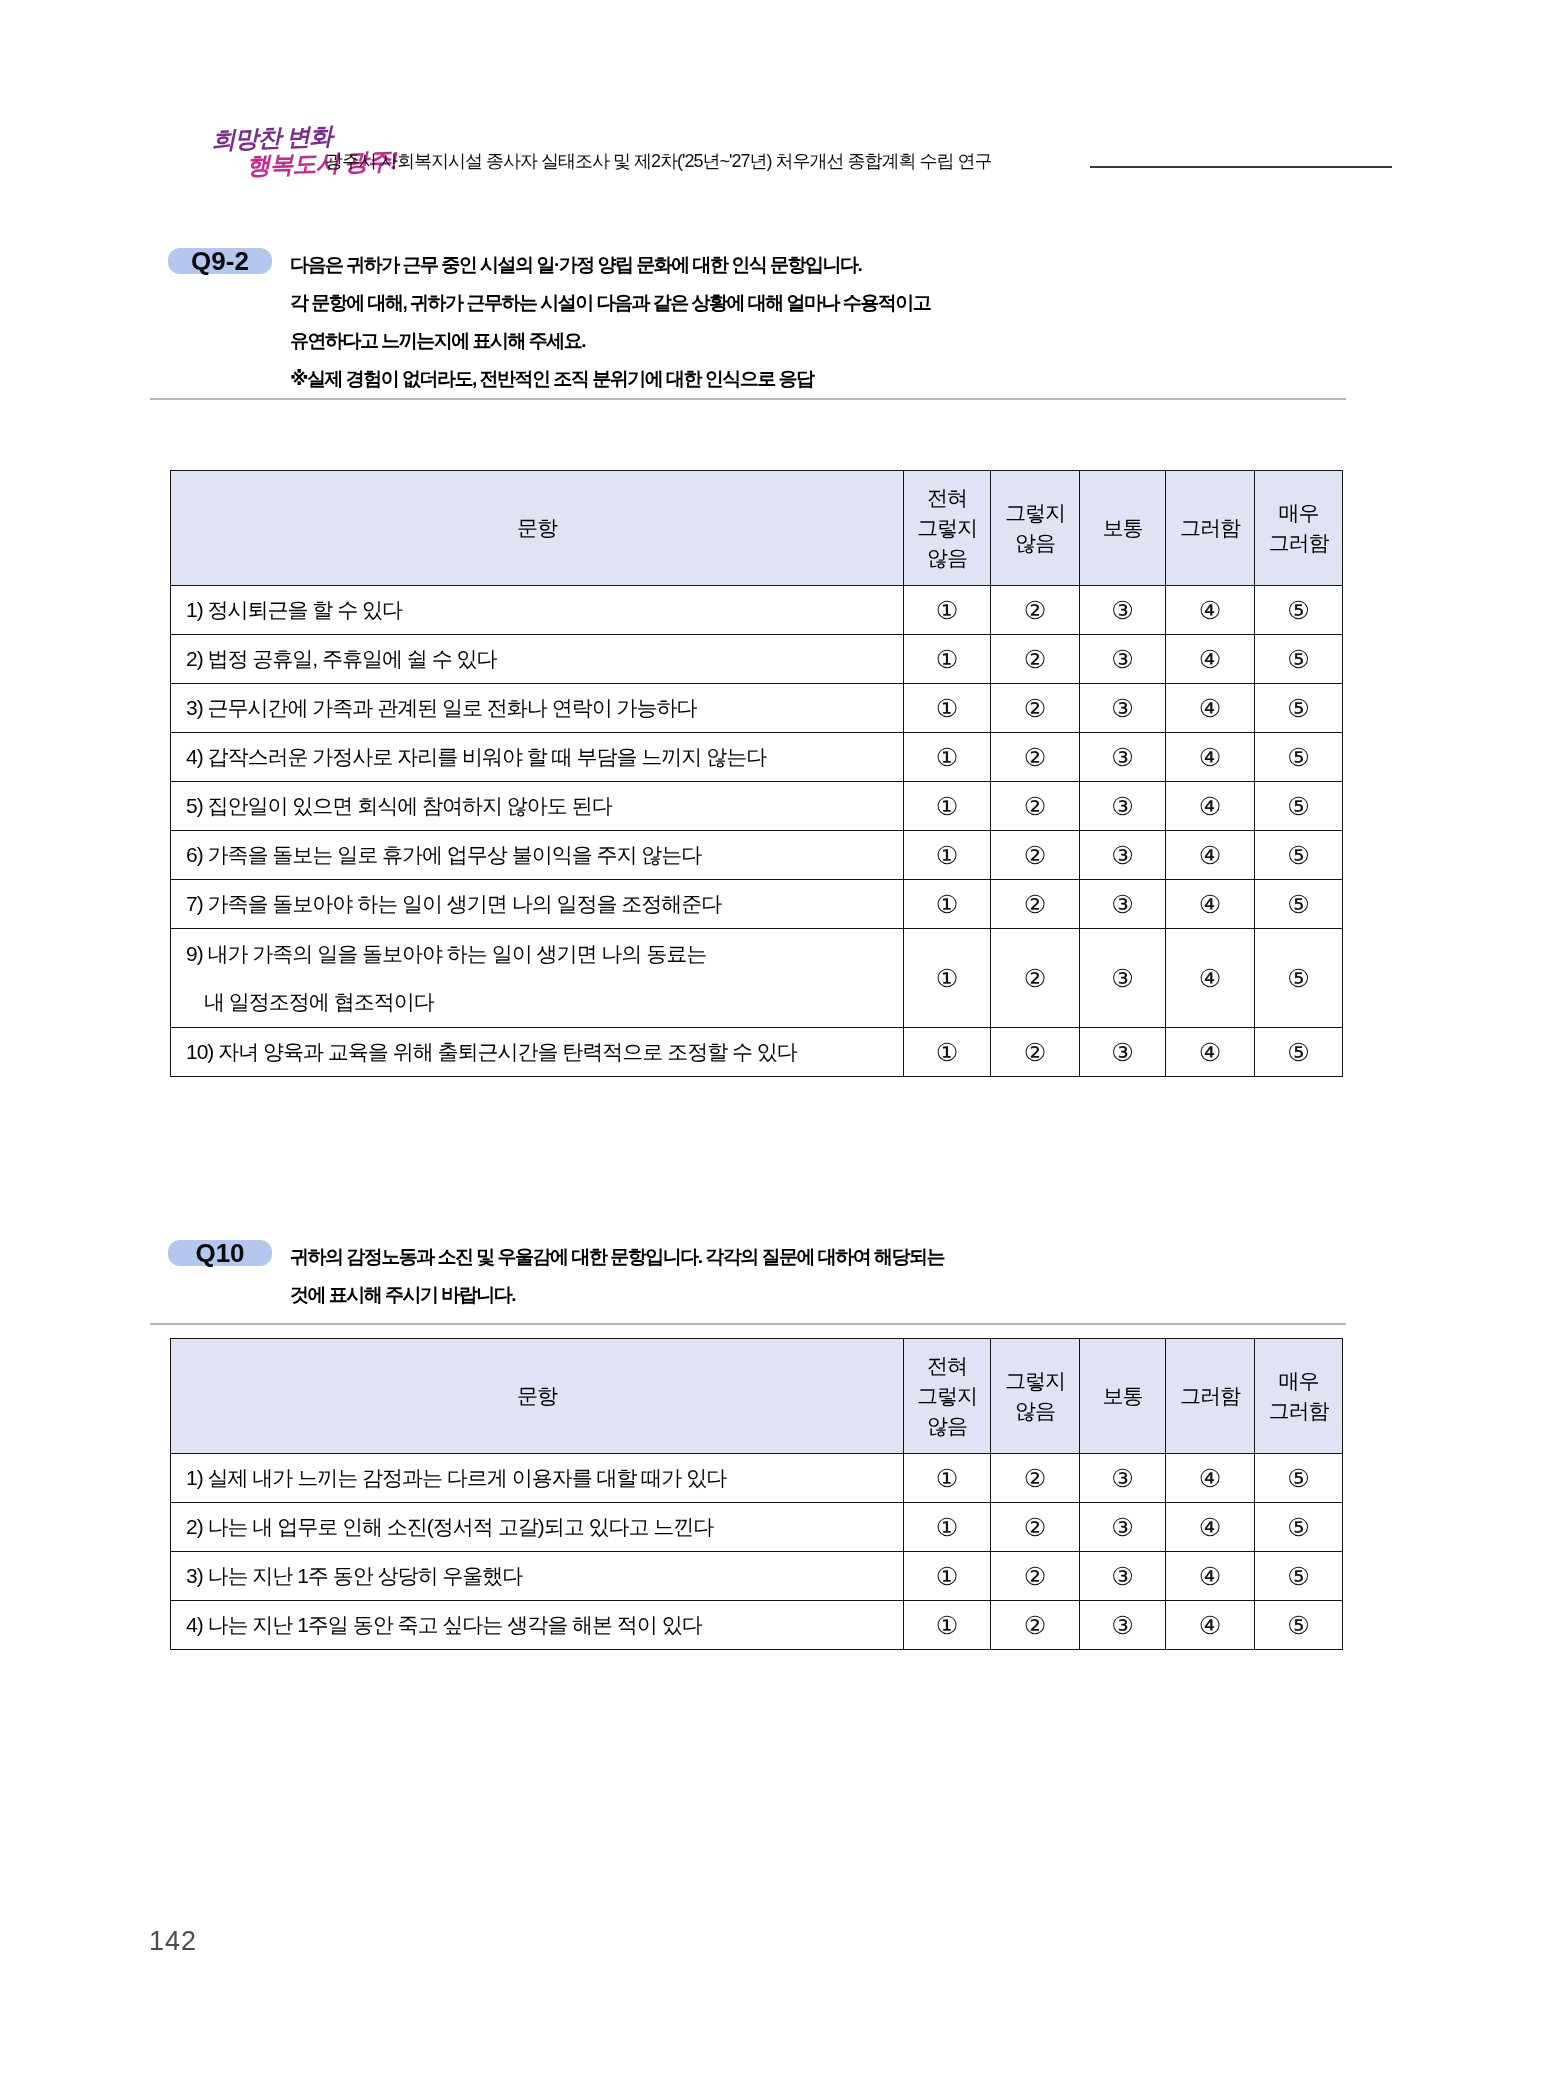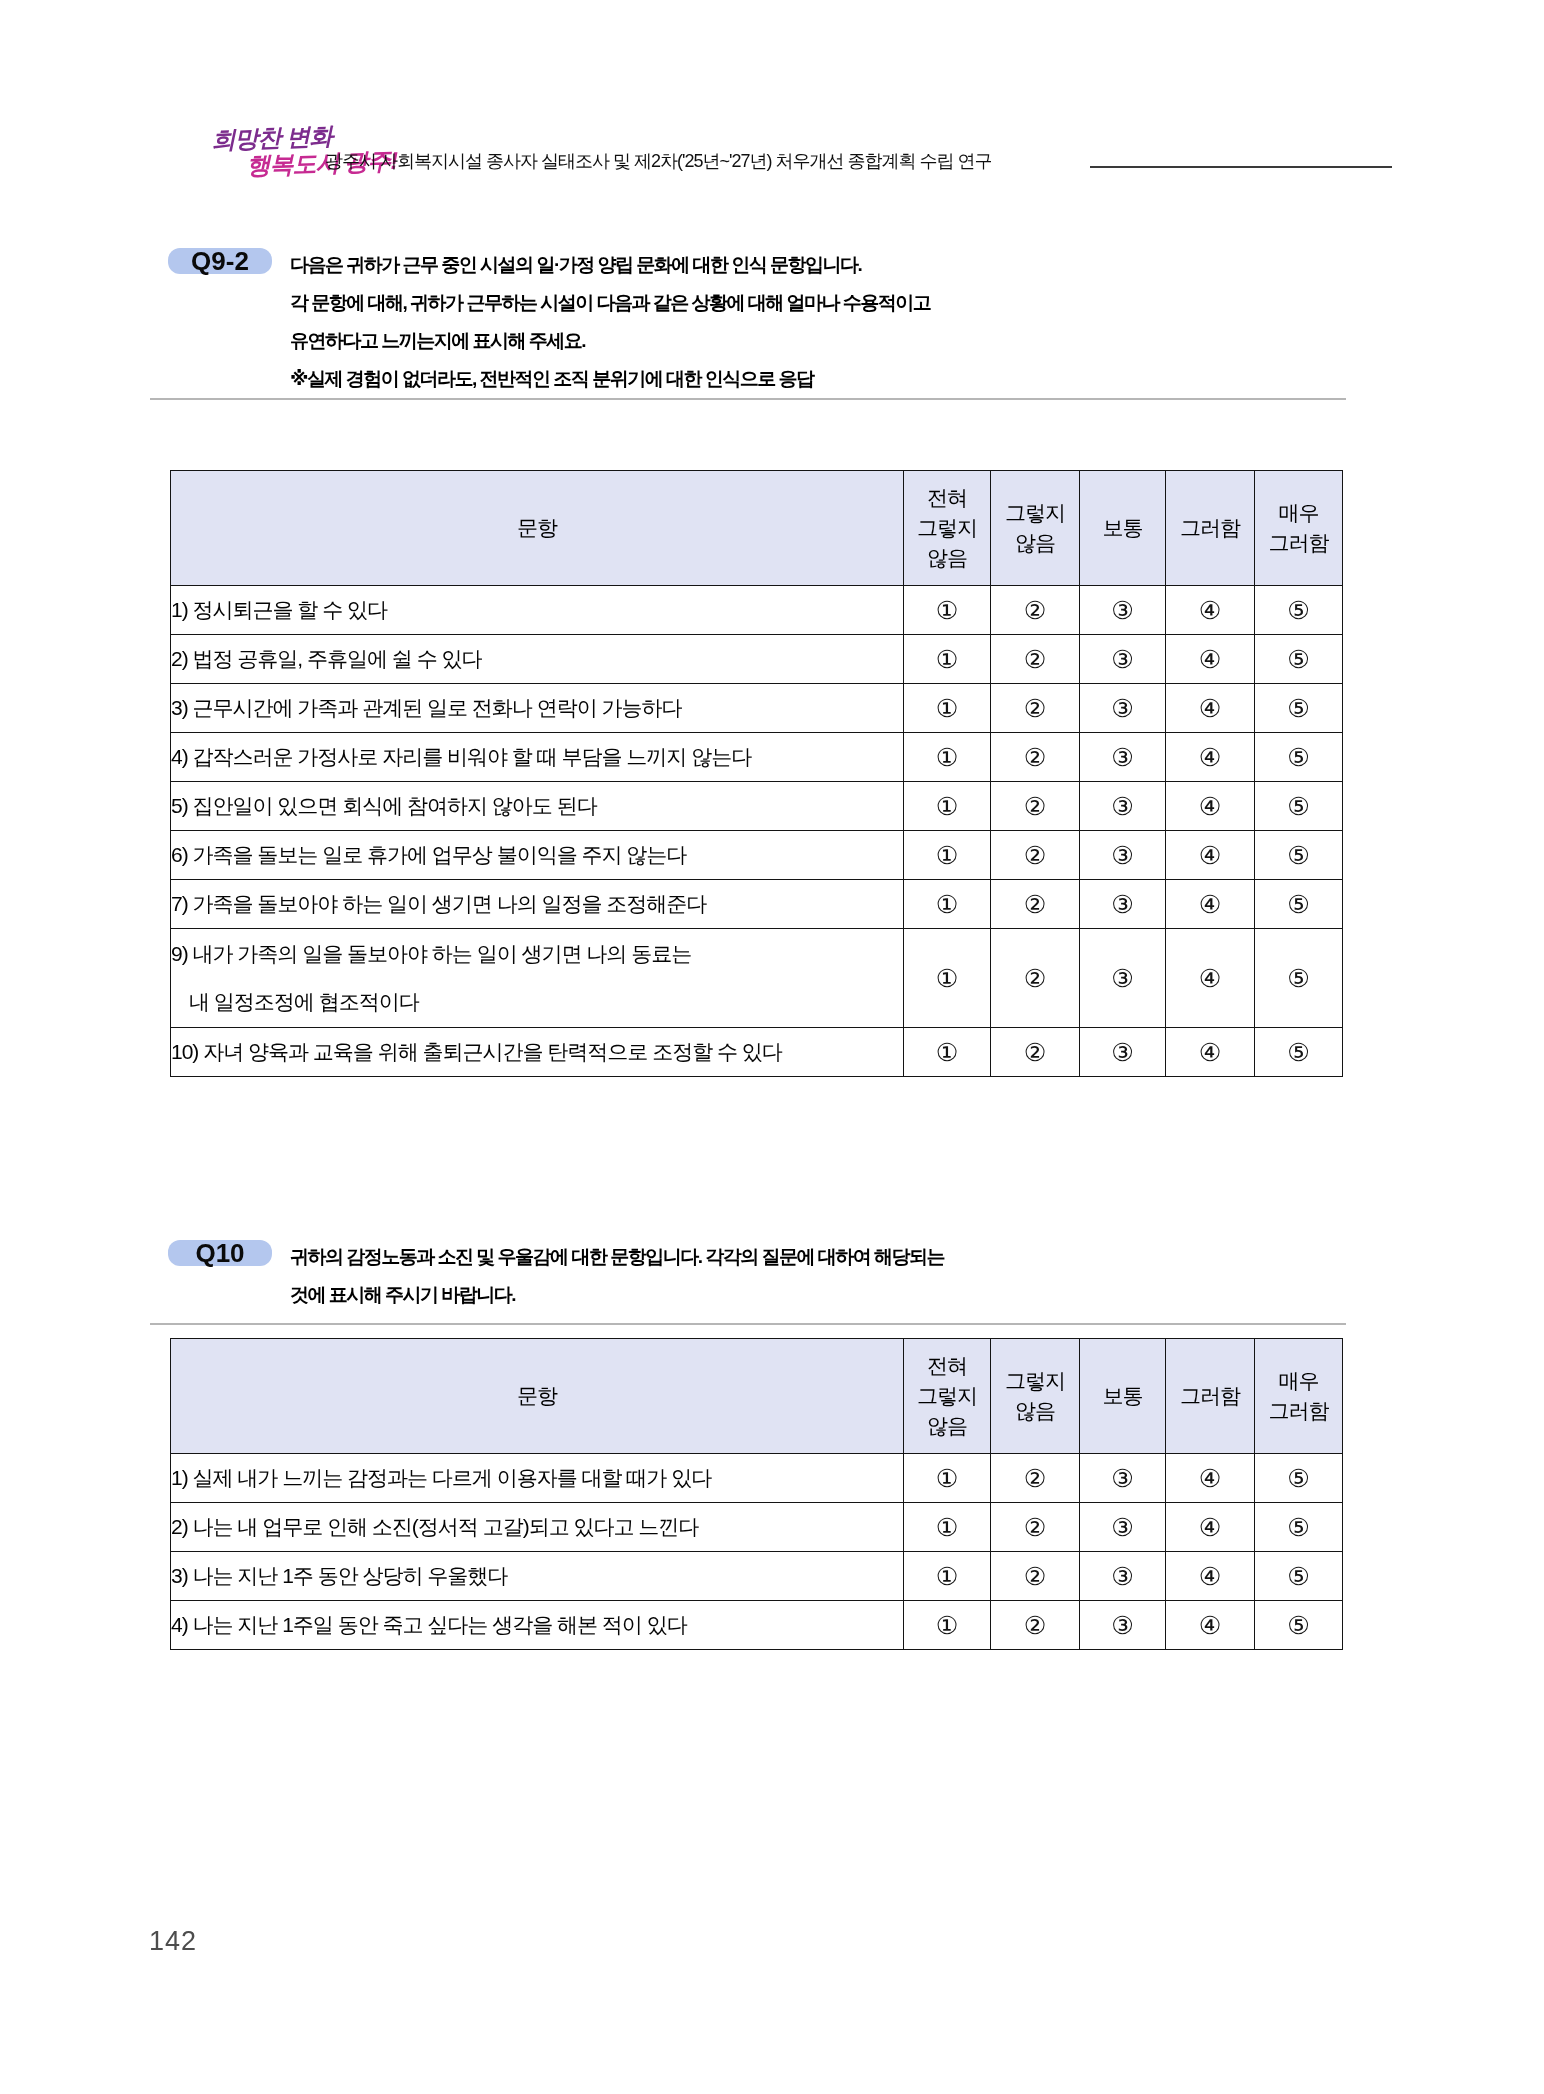--- a/index.html
+++ b/index.html
@@ -69,21 +69,21 @@
   .survey-table thead th {
     height:114px; background:#e0e3f3;
     font-weight:normal; font-size:21px;
     white-space:pre-line; line-height:30px;
     letter-spacing:-1px; text-align:center;
     padding:0 2px;
   }
   .survey-table tbody tr { height:49px; }
   .survey-table tbody tr.multi { height:99px; }
   td.q-cell {
-    text-align:left; padding:0 8px 0 0;
+    text-align:left; padding:0 8px 0 15px;
     font-size:21px; letter-spacing:-1px; color:#050505;
   }
   .q-line { line-height:1.25; }
   .q-line.indent { margin-left:18px; }
   tr.multi .q-line + .q-line { margin-top:22px; }
   td.r-cell {
     text-align:center; font-size:25px; color:#141414;
     cursor:pointer;
   }
 

